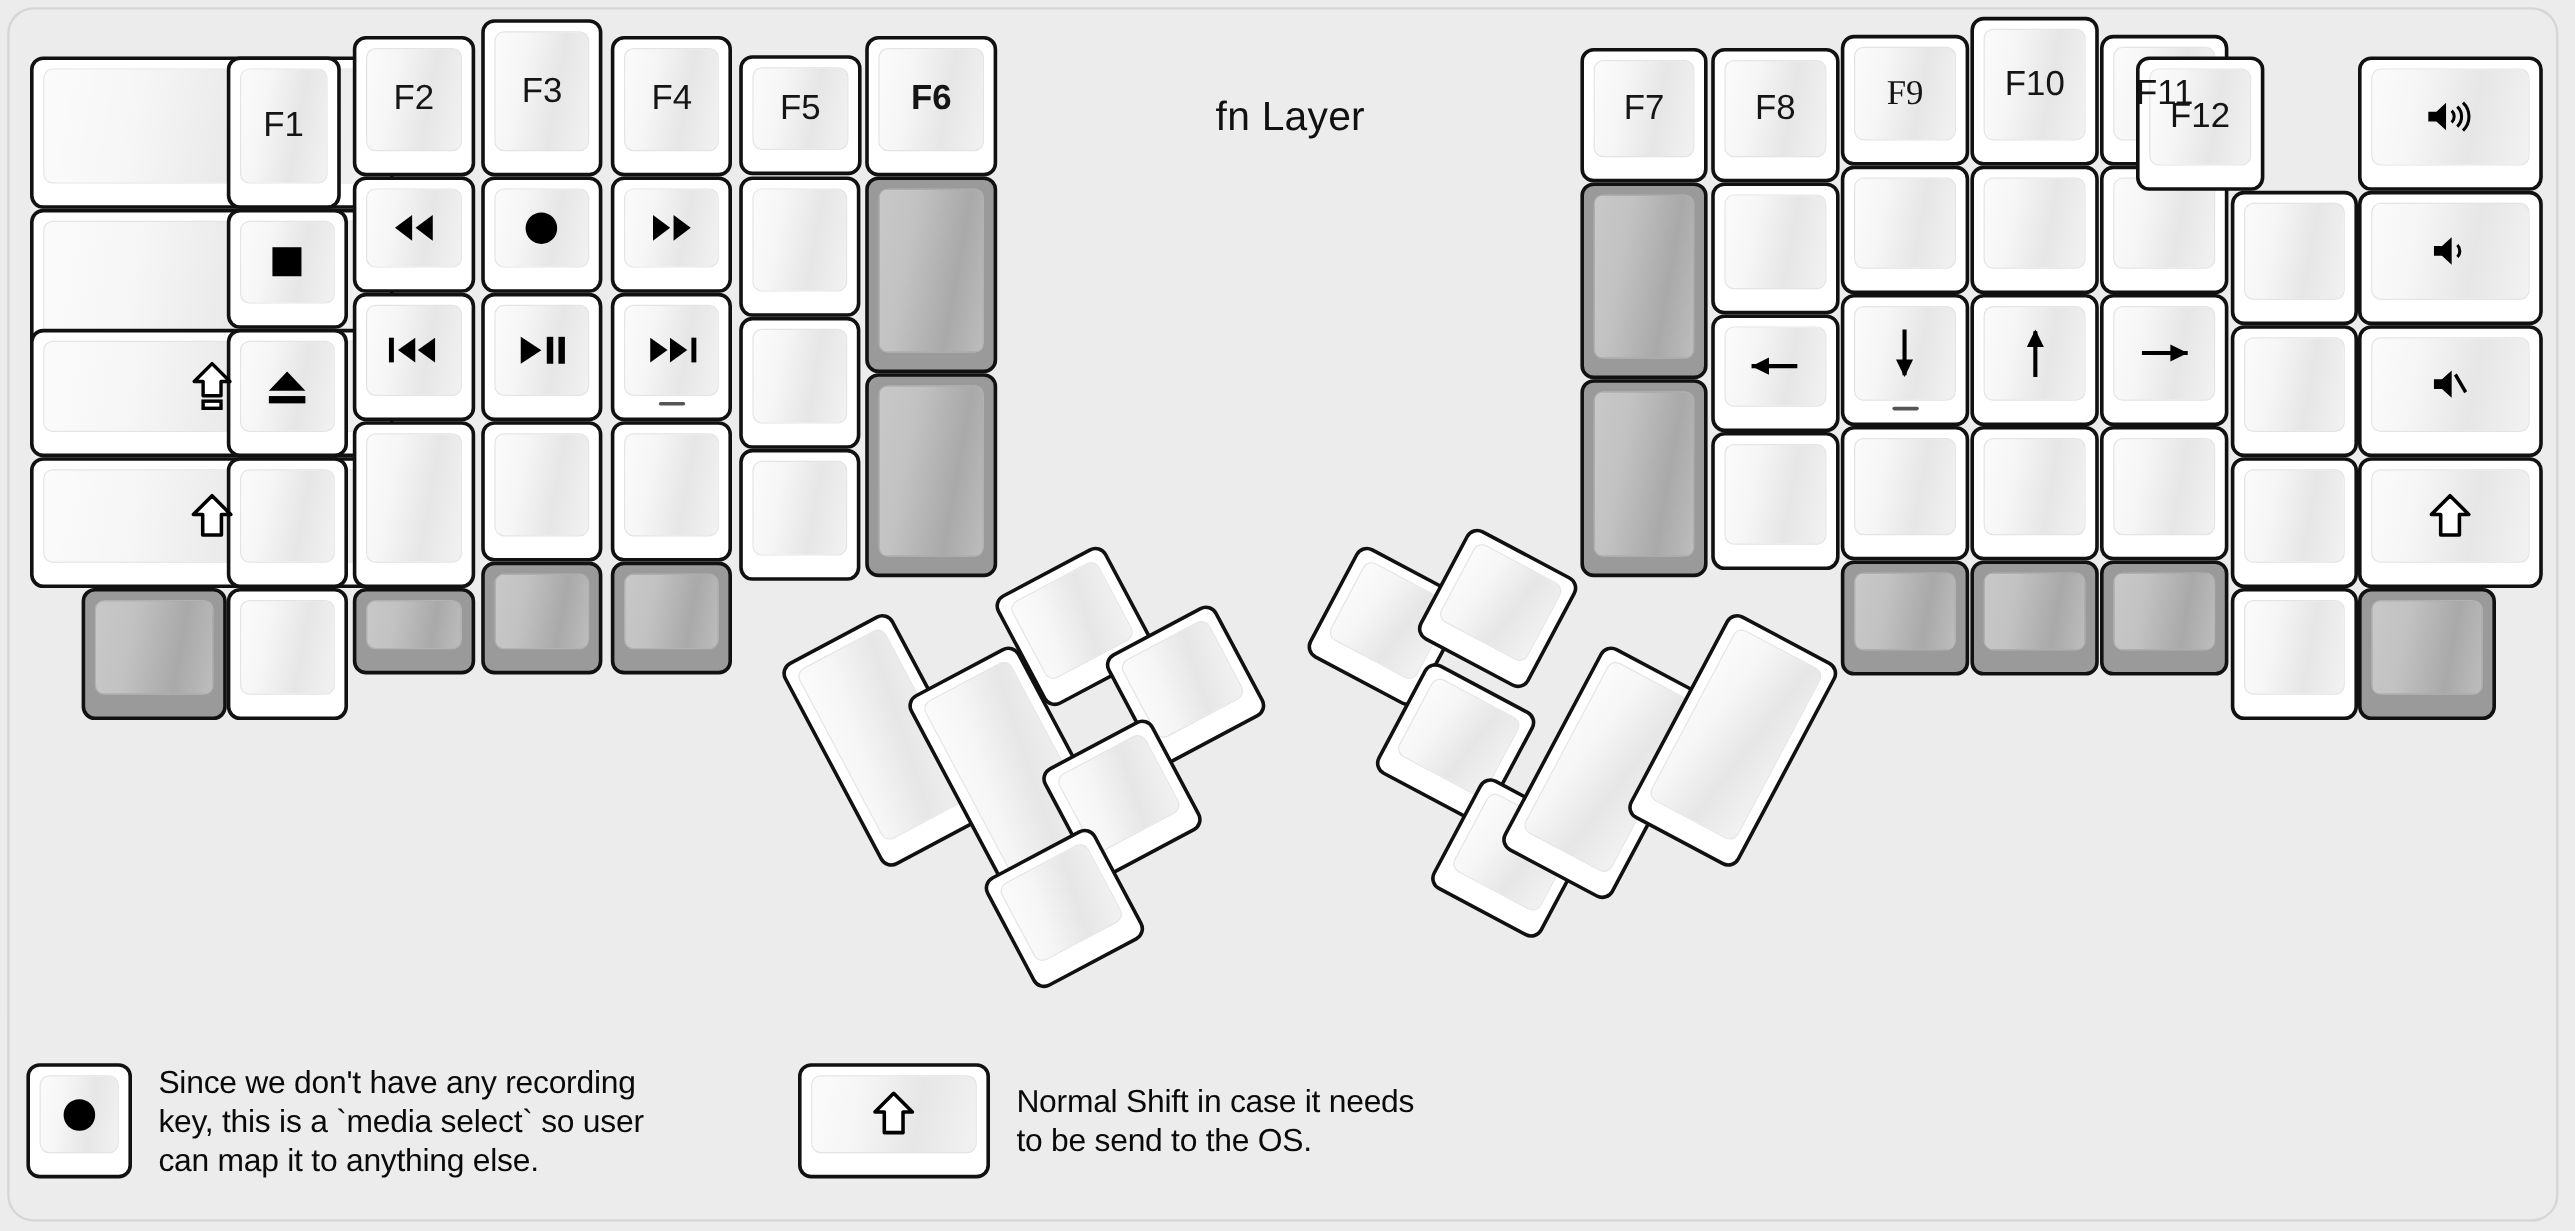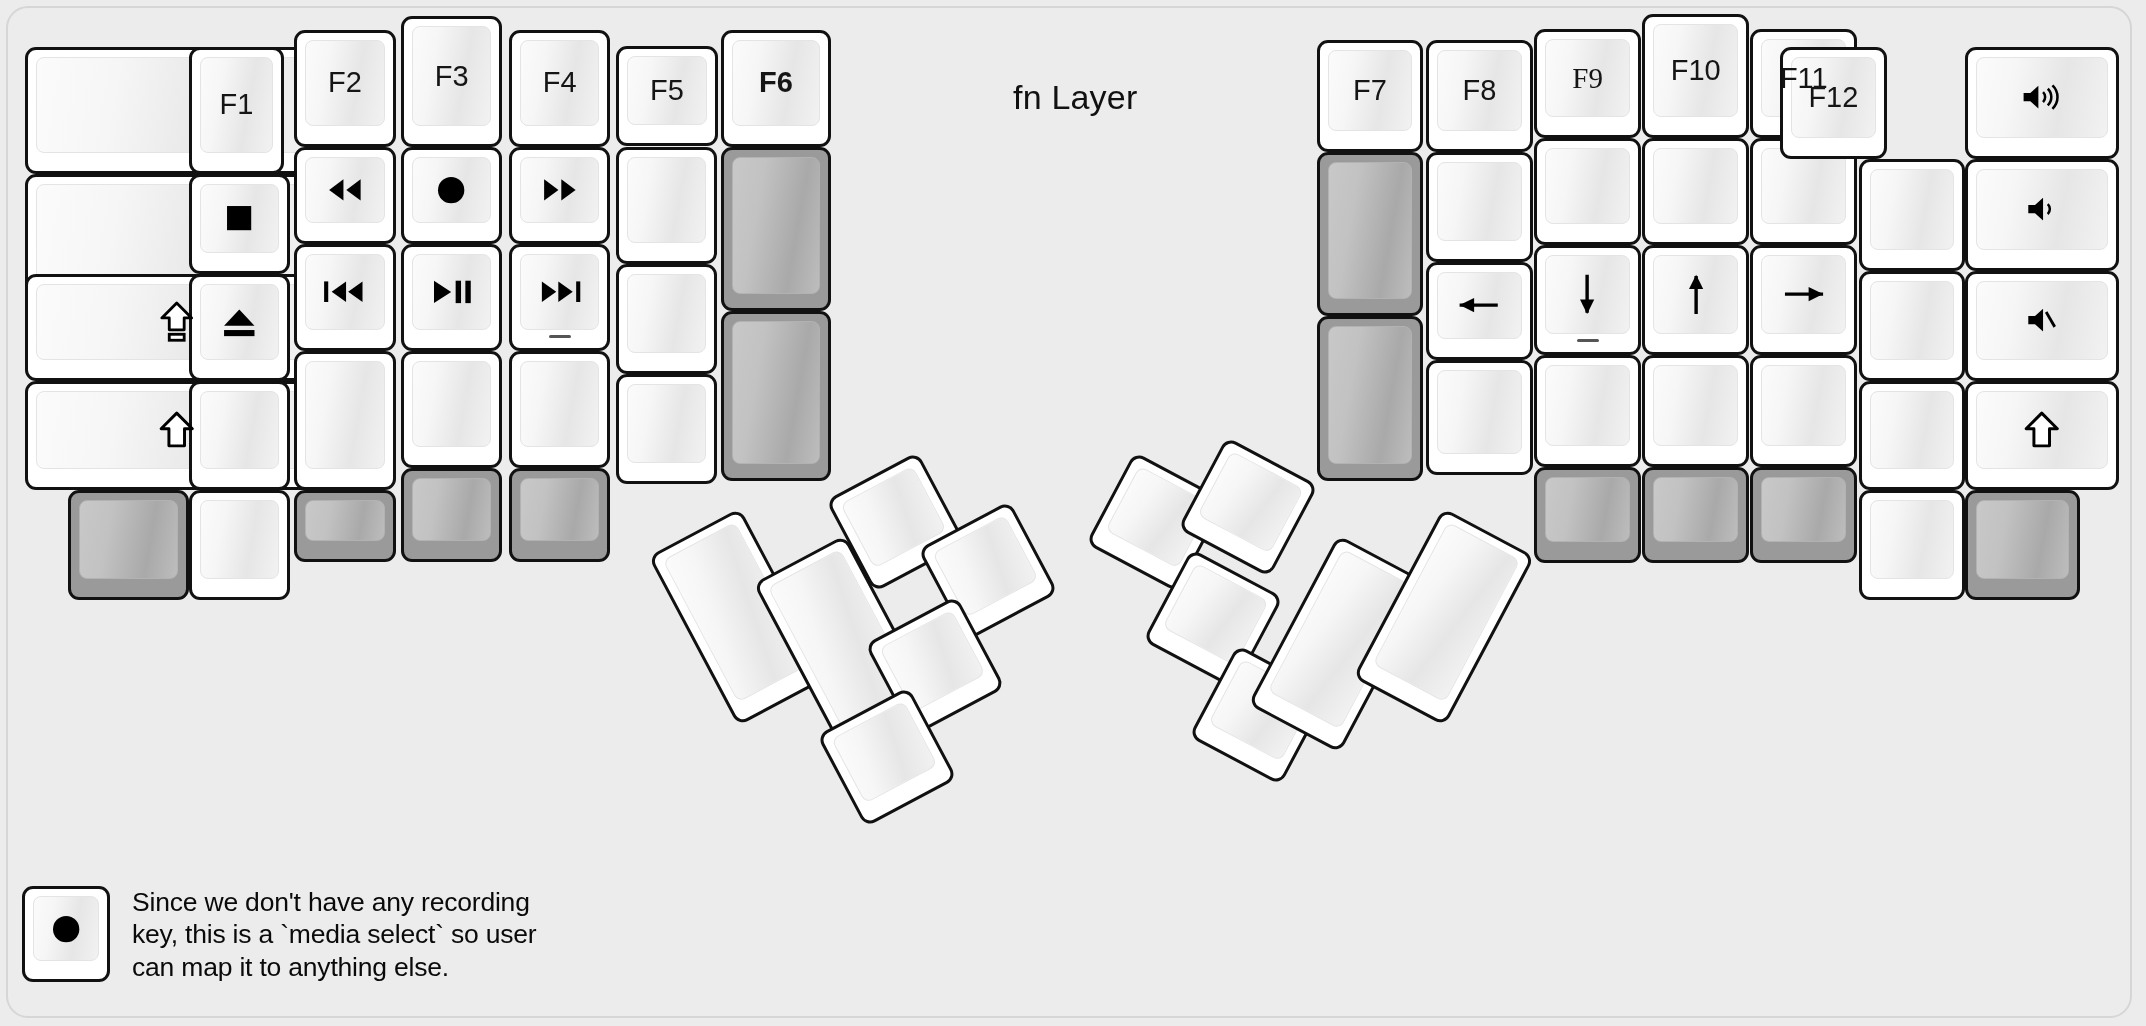--- a/index.html
+++ b/index.html
@@ -481,14 +481,27 @@
               <circle cx="12" cy="12" r="9.2" fill="#000"></circle>
             </svg>
           </span>
         </div>
     </div>
     <div class="ltext">Since we don't have any recording
 key, this is a `media select` so user
 can map it to anything else.</div>
   </div>
 
+  <div class="legend" id="legend-1" style="left:665px;top:886px;">
+    <div class="lkey" id="lkey-1" style="width:160px;height:96px;">
+      <div class="cap">
+          <span class="gl" id="lgl-1">
+            <svg class="ic" width="37.44" height="40.56" viewBox="0 0 24 26">
+              <path d="M12 2 L22 12 L17 12 L17 23 L7 23 L7 12 L2 12 Z" fill="#fff" stroke="#000" stroke-width="1.9" stroke-linejoin="round"></path>
+            </svg>
+          </span>
+        </div>
+    </div>
+    <div class="ltext">Normal Shift in case it needs
+to be send to the OS.</div>
+  </div>
 
 </div>
 
 </body></html>

